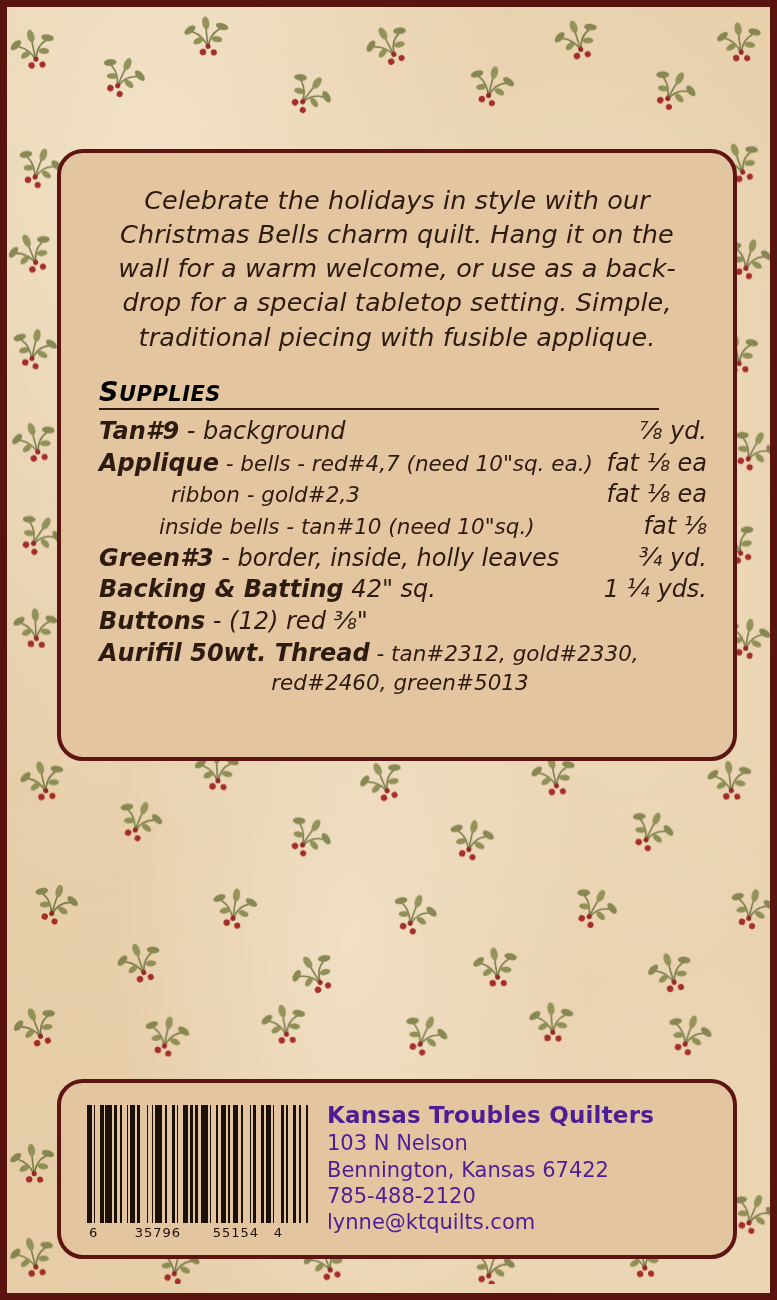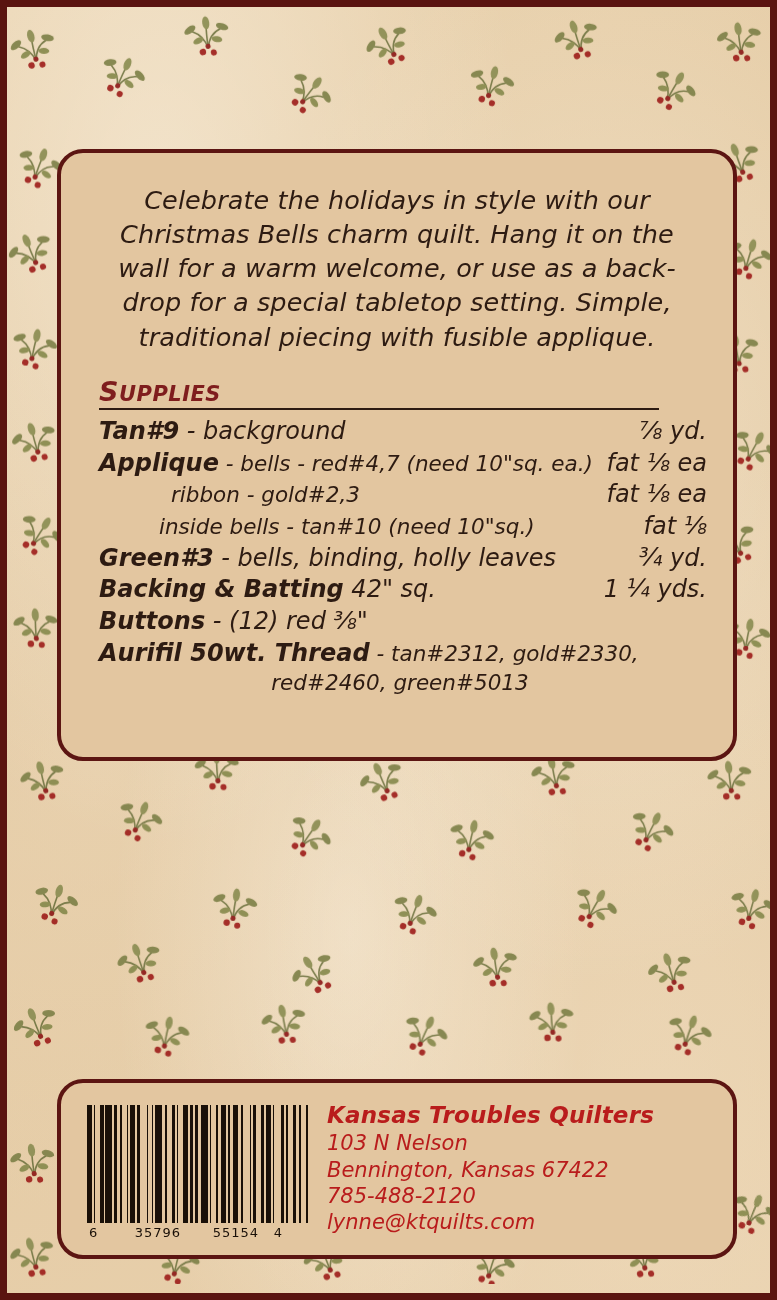--- a/index.html
+++ b/index.html
@@ -74,21 +74,21 @@
     margin: 22px 0 2px 12px;
     width: 560px;
     border-bottom: 2.5px solid #2d1b12;
     padding-bottom: 1px;
   }
   .supplies-head span {
     font-family: "DejaVu Sans", sans-serif;
     font-size: 27px;
     font-weight: bold;
     font-style: italic;
-    color: #7f1d1d;
+    color: #000000;
     letter-spacing: 0.5px;
   }
   .supplies-head span .small-caps {
     font-size: 21px;
   }
   .rows {
     margin: 6px 0 0 12px;
     color: #2d1b12;
     font-style: italic;
   }
@@ -147,22 +147,21 @@
     margin-top: 2px;
     padding-left: 2px;
   }
   .barcode-digits span { letter-spacing: 1px; }
   .bd-left { width: 14px; }
   .bd-g1 { width: 78px; text-align: right; }
   .bd-g2 { width: 78px; text-align: right; }
   .bd-right { width: 24px; text-align: right; }
   .addr {
     padding-left: 18px;
-    color: #b91c1c;
-    font-style: italic;
+    color: #4c1d95;
   }
   .addr .company {
     font-size: 23px;
     font-weight: bold;
     margin-bottom: 2px;
     letter-spacing: 0.2px;
   }
   .addr .line {
     font-size: 21px;
     line-height: 1.26;
@@ -263,21 +262,21 @@
       </div>
       <div class="row indent1">
         <div class="left"><span class="sm">ribbon - gold#2,3</span></div>
         <div class="right">fat ⅛ ea</div>
       </div>
       <div class="row indent2">
         <div class="left"><span class="sm">inside bells - tan#10 (need 10"sq.)</span></div>
         <div class="right">fat ⅛</div>
       </div>
       <div class="row">
-        <div class="left"><span class="b">Green#3</span><span> - bells, binding, holly leaves</span></div>
+        <div class="left"><span class="b">Green#3</span><span> - border, inside, holly leaves</span></div>
         <div class="right">¾ yd.</div>
       </div>
       <div class="row">
         <div class="left"><span class="b">Backing &amp; Batting</span><span>  42" sq.</span></div>
         <div class="right">1 ¼ yds.</div>
       </div>
       <div class="row">
         <div class="left"><span class="b">Buttons</span><span> - (12) red ⅜"</span></div>
         <div class="right"></div>
       </div>

